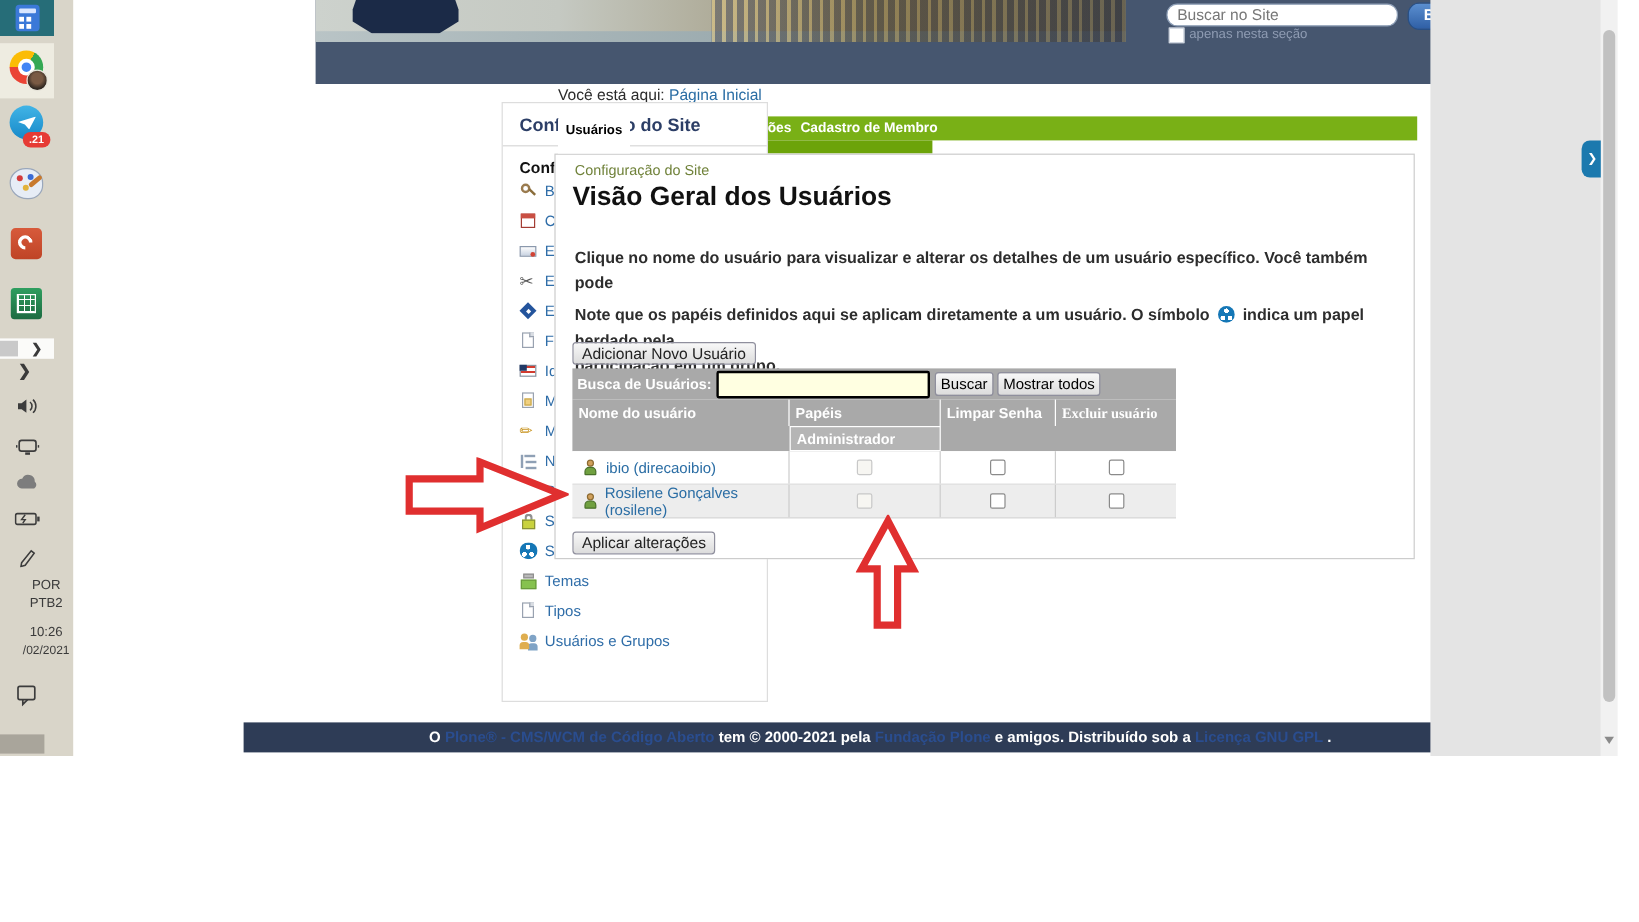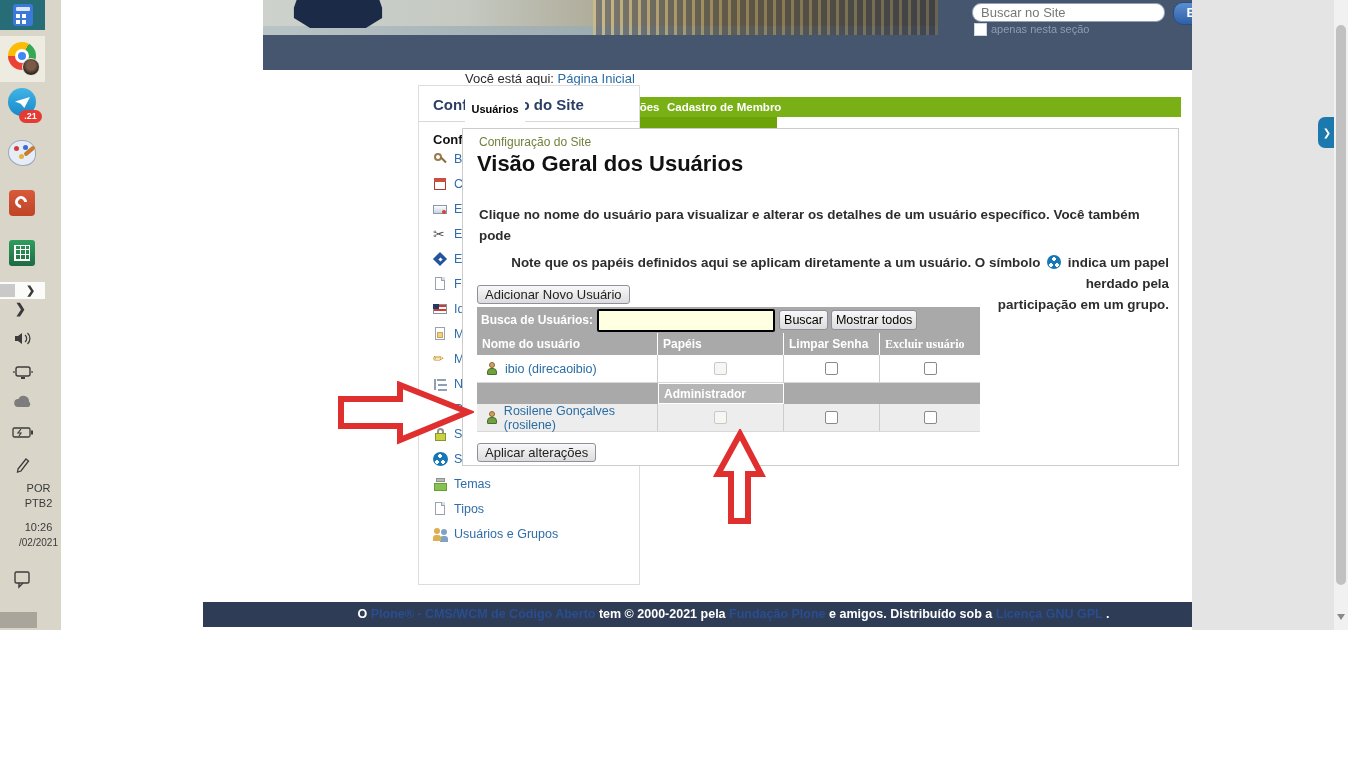--- a/index.html
+++ b/index.html
@@ -63,21 +63,21 @@
   #tabbar{position:absolute;left:257px;top:97px;width:721px;height:20px;background:#79b016;}
   #tabstrip{position:absolute;left:257px;top:117px;width:317px;height:11px;background:#6ca309;}
   .tab{position:absolute;top:101px;font-size:11.5px;font-weight:bold;color:#fff;cursor:default;}
   #tab-active{position:absolute;left:262px;top:97px;width:60px;height:31px;background:#fff;border-radius:3px 3px 0 0;
     font-size:11px;font-weight:bold;color:#000;text-align:center;line-height:24px;z-index:3;}
   
   #contentbox{position:absolute;left:259px;top:128px;width:717px;height:338px;background:#fff;border:1px solid #ccc;box-sizing:border-box;}
   #parent-link{position:absolute;left:16px;top:6px;font-size:12px;color:#70823a;text-decoration:none;}
   #page-title{position:absolute;left:14px;top:22px;font-size:22px;font-weight:bold;color:#111;margin:0;}
   .para{position:absolute;left:16px;font-size:13.4px;line-height:21px;color:#2d2d2d;width:690px;font-weight:bold;}
-  #p1{top:62px;} #p2{top:110px;text-align:right;}
+  #p1{top:62px;} #p2{top:110px;}
   .pline{display:block;}
   .inline-plone{display:inline-block;width:14px;height:14px;border-radius:50%;vertical-align:-2px;margin:0 3px;
     background:radial-gradient(circle 2px at 7px 4px,#fff 95%,transparent),radial-gradient(circle 2px at 4px 10px,#fff 95%,transparent),radial-gradient(circle 2px at 10px 10px,#fff 95%,transparent),#1577b6;}
   .btn{display:inline-block;font-size:13px;padding:1px 7px;background:linear-gradient(#f8f8f8,#dcdcdc);border:1px solid #8f8f9d;border-radius:3px;color:#222;}
   #add-user-btn{position:absolute;left:14px;top:156px;}
   #apply-btn{position:absolute;left:14px;top:314px;}
   
   #utable{position:absolute;left:14px;top:178px;width:503px;font-size:12px;}
   .trow{display:flex;box-sizing:border-box;}
   .cell{box-sizing:border-box;}
@@ -331,40 +331,40 @@
           <input type="text" value="" style="">
           <button class="minibtn">Buscar</button>
           <button class="minibtn">Mostrar todos</button>
         </div>
         <div class="trow" id="t-head">
           <div class="cell c-name">Nome do usuário</div>
           <div class="cell c-roles">Papéis</div>
           <div class="cell c-clear">Limpar Senha</div>
           <div class="cell c-del">Excluir usuário</div>
         </div>
+        <div class="trow" id="t-admin">
+          <div class="cell c-name"></div>
+          <div class="cell c-roles roles-cell">Administrador</div>
+          <div class="cell c-clear"></div>
+          <div class="cell c-del"></div>
+        </div>
         <div class="trow drow row-even">
           <div class="cell c-name">
             <span class="person"></span>
             <a href="#" class="ulink">ibio (direcaoibio)</a>
           </div>
           <div class="cell c-roles">
               <span class="cb dis"></span>
             </div>
           <div class="cell c-clear">
               <span class="cb"></span>
             </div>
           <div class="cell c-del">
               <span class="cb"></span>
             </div>
-        </div>
-        <div class="trow" id="t-admin">
-          <div class="cell c-name"></div>
-          <div class="cell c-roles roles-cell">Administrador</div>
-          <div class="cell c-clear"></div>
-          <div class="cell c-del"></div>
         </div>
         <div class="trow drow row-odd">
           <div class="cell c-name">
             <span class="person"></span>
             <a href="#" class="ulink">Rosilene Gonçalves (rosilene)</a>
           </div>
           <div class="cell c-roles">
               <span class="cb dis"></span>
             </div>
           <div class="cell c-clear">

